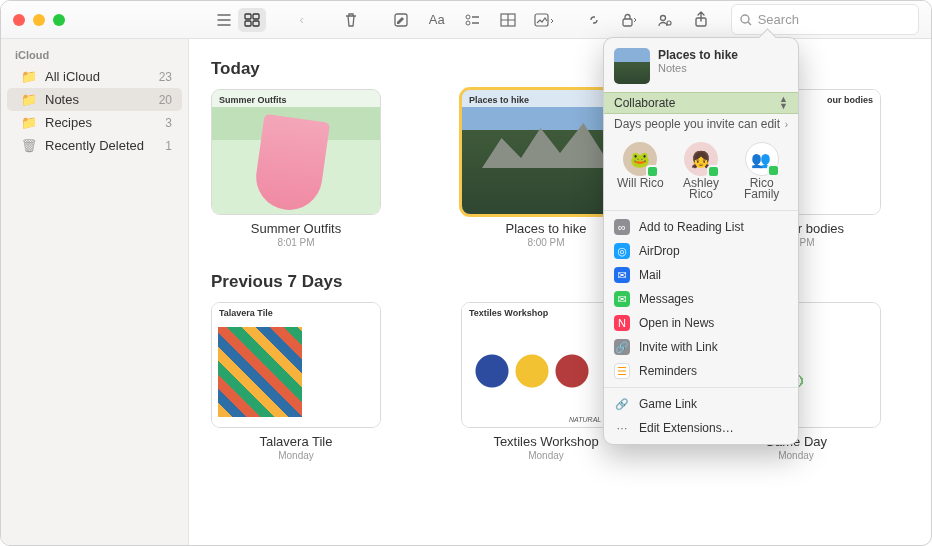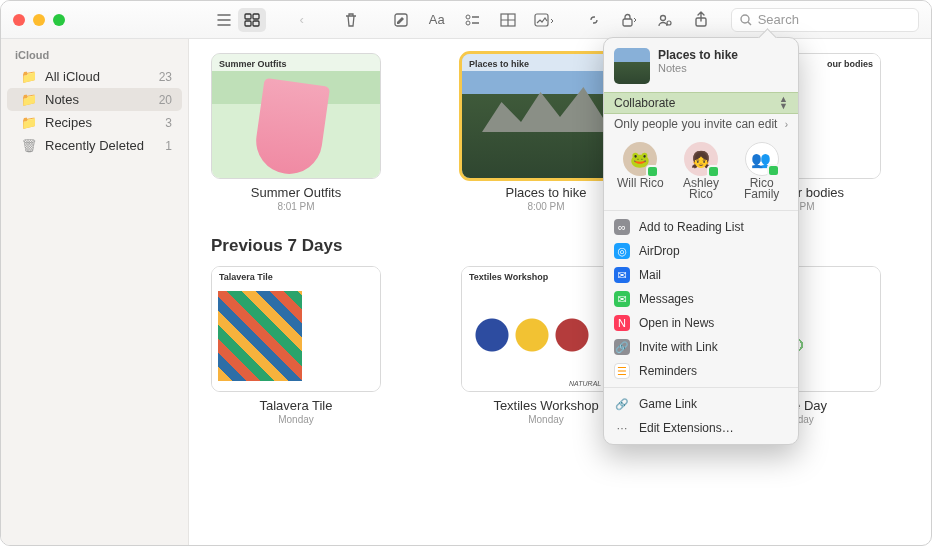--- a/index.html
+++ b/index.html
@@ -8,21 +8,21 @@
   
   .titlebar { height: 38px; display: flex; align-items: center; padding: 0 12px; background: linear-gradient(#fdfdfd,#f6f6f6); border-bottom: 1px solid #e3e3e3; gap: 8px; }
   .traffic { display: flex; gap: 8px; margin-right: 10px; }
   .dot { width: 12px; height: 12px; border-radius: 50%; }
   .dot.red { background:#ff5f57; } .dot.yellow{background:#febc2e;} .dot.green{background:#28c840;}
   .tbtn { width: 28px; height: 24px; display:flex; align-items:center; justify-content:center; border-radius:5px; color:#6a6a6a; }
   .tbtn.active { background:#e6e6e6; color:#333; }
   .tgroup { display:flex; gap:0; }
   .spacer { flex: 0 0 auto; width: 6px; }
   .flex1 { flex: 1; }
-  .search { display:flex; align-items:center; gap:6px; background:#fff; border:1px solid #e3e3e3; border-radius:6px; height:24px; padding:0 8px; width:190px; color:#9b9b9b; }
+  .search { display:flex; align-items:center; gap:6px; background:#fff; border:1px solid #e3e3e3; border-radius:6px; height:31px; padding:0 8px; width:190px; color:#9b9b9b; }
   
   
   .main { display:flex; height: calc(100% - 38px); }
   .sidebar { width: 188px; background:#f5f3f1; border-right:1px solid #e6e4e2; display:flex; flex-direction:column; }
   .sb-section { padding: 10px 10px 4px 14px; font-size:11px; color:#8a8a8a; font-weight:600; }
   .sb-item { display:flex; align-items:center; padding: 4px 10px 4px 14px; gap:8px; border-radius:5px; margin: 0 6px; }
   .sb-item.selected { background:#e7e3df; }
   .sb-item .icn { width:16px; text-align:center; color:#c09a3e; }
   .sb-item.trash .icn { color:#9a9a9a; }
   .sb-item .lbl { flex:1; color:#333; }
@@ -201,20 +201,21 @@
     <div class="sb-item trash">
       <span class="icn">🗑</span>
       <span class="lbl">Recently Deleted</span>
       <span class="cnt">1</span>
     </div>
 
   </div>
 
   <div class="content">
 
+    <div class="section-title">Today</div>
     <div class="grid">
       <div class="card">
         <div class="thumb">
           <div class="art outfits"></div>
           <div class="thumb-title">Summer Outfits</div>
         </div>
         <div class="card-title">Summer Outfits</div>
         <div class="card-time">8:01 PM</div>
       </div>
       <div class="card">
@@ -272,21 +273,21 @@
     <div>
       <div class="ttl">Places to hike</div>
       <div class="sub">Notes</div>
     </div>
   </div>
   <div class="pop-row sel">
     <span>Collaborate</span>
     <span class="stepper">▲<br>▼</span>
   </div>
   <div class="pop-row">
-    <span style="color:#555">Only people you invite can edit</span>
+    <span style="color:#555">Days people you invite can edit</span>
     <span class="chev">›</span>
   </div>
   <div class="pop-people">
     <div class="person">
       <div class="avatar">
           <span>🐸</span>
           <span class="badge"></span>
         </div>
       <div class="nm">Will Rico</div>
     </div>

